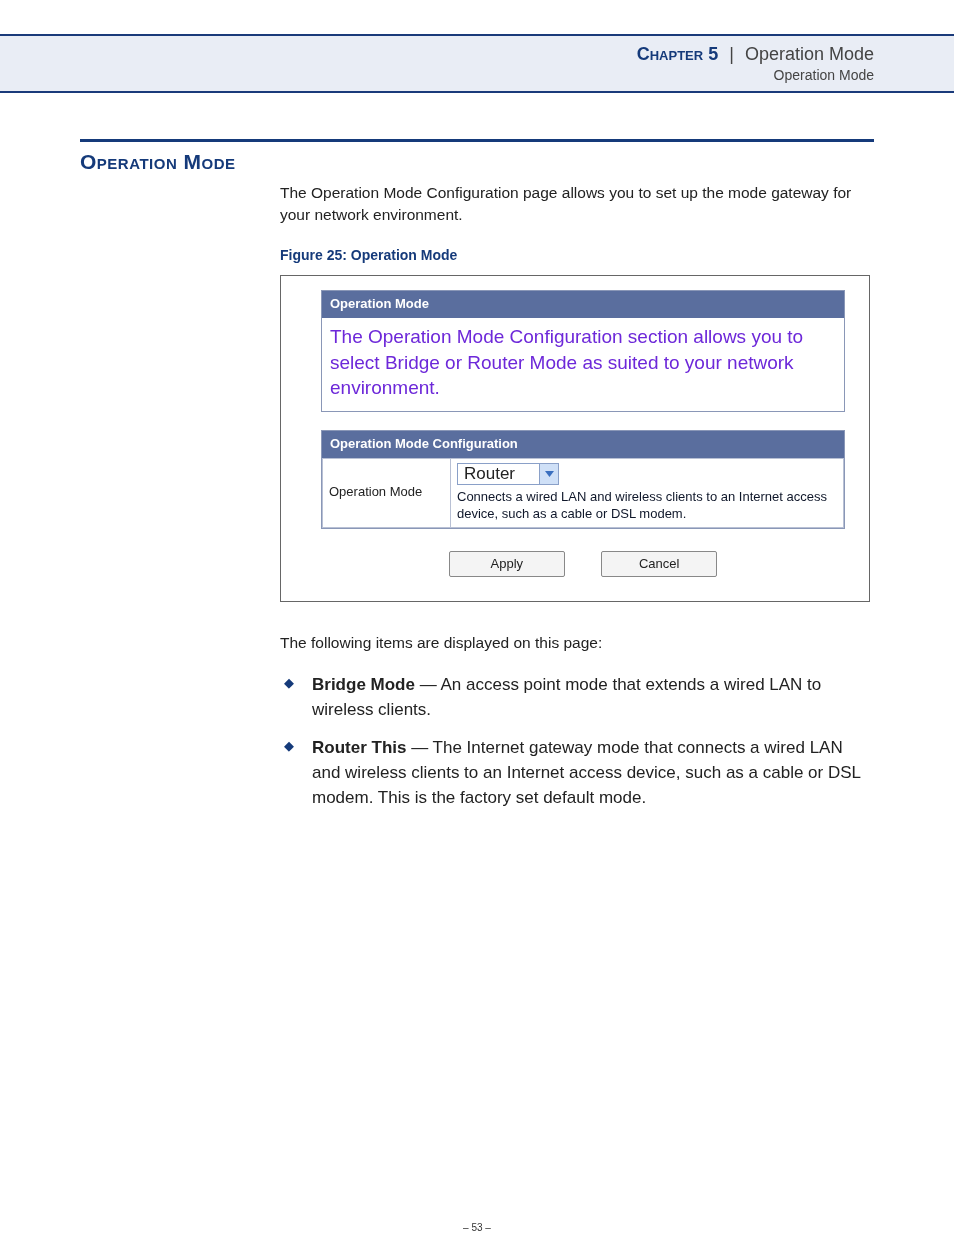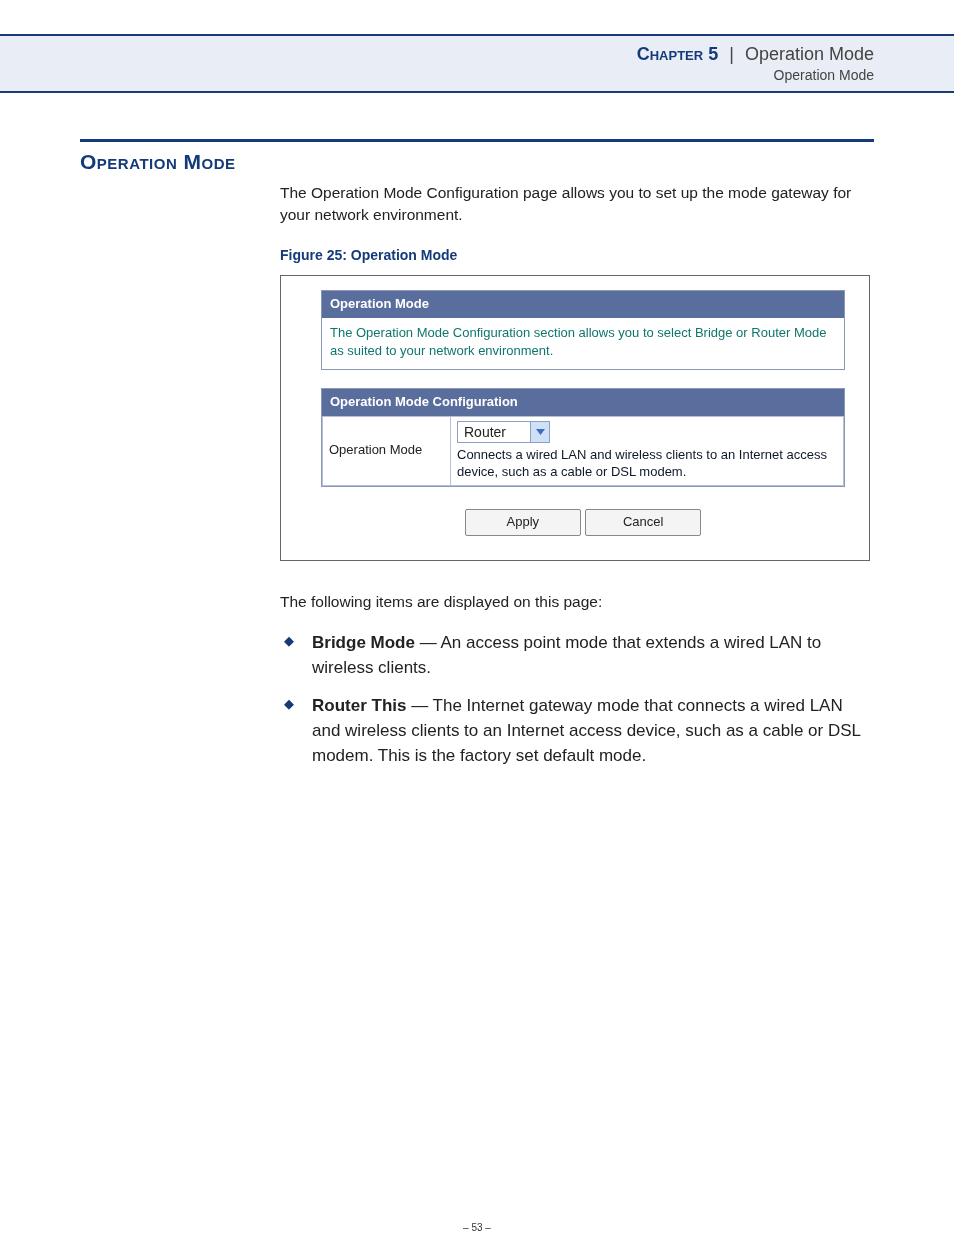--- a/index.html
+++ b/index.html
@@ -81,23 +81,23 @@
     border: 1px solid #8a97b7;
   }
   .panel-header {
     background: #5a6e9e;
     color: #fff;
     font-weight: bold;
     font-size: 13px;
     padding: 4px 8px;
   }
   .panel-body {
-    font-size: 13px;
+    font-size: 19px;
     padding: 6px 8px 10px 8px;
-    color: #0f766e;
+    color: #6d28d9;
     line-height: 1.35;
   }
   .config-table {
     border-collapse: collapse;
     width: 100%;
   }
   .config-table td {
     border: 1px solid #b8c0d4;
     font-size: 13px;
     padding: 4px 6px;
@@ -112,21 +112,21 @@
   .dropdown {
     display: inline-flex;
     align-items: stretch;
     border: 1px solid #8aa0c8;
     background: #fff;
     height: 20px;
     margin-bottom: 4px;
   }
   .dropdown .dd-text {
     padding: 2px 24px 2px 6px;
-    font-size: 14px;
+    font-size: 17px;
     line-height: 16px;
   }
   .dropdown .dd-arrow {
     width: 18px;
     background: #cfe0f7;
     border-left: 1px solid #8aa0c8;
     display: flex;
     align-items: center;
     justify-content: center;
   }
@@ -141,21 +141,21 @@
     margin-top: 22px;
   }
   .winbtn {
     display: inline-block;
     min-width: 90px;
     padding: 3px 12px;
     font-size: 13px;
     background: #f4f4f4;
     border: 1px solid #888;
     border-radius: 2px;
-    margin: 0 0;
+    margin: 0 16px;
     text-align: center;
     cursor: pointer;
   }
   .bullets {
     list-style: none;
     padding-left: 4px;
     margin: 8px 0 0 0;
   }
   .bullets li {
     position: relative;

